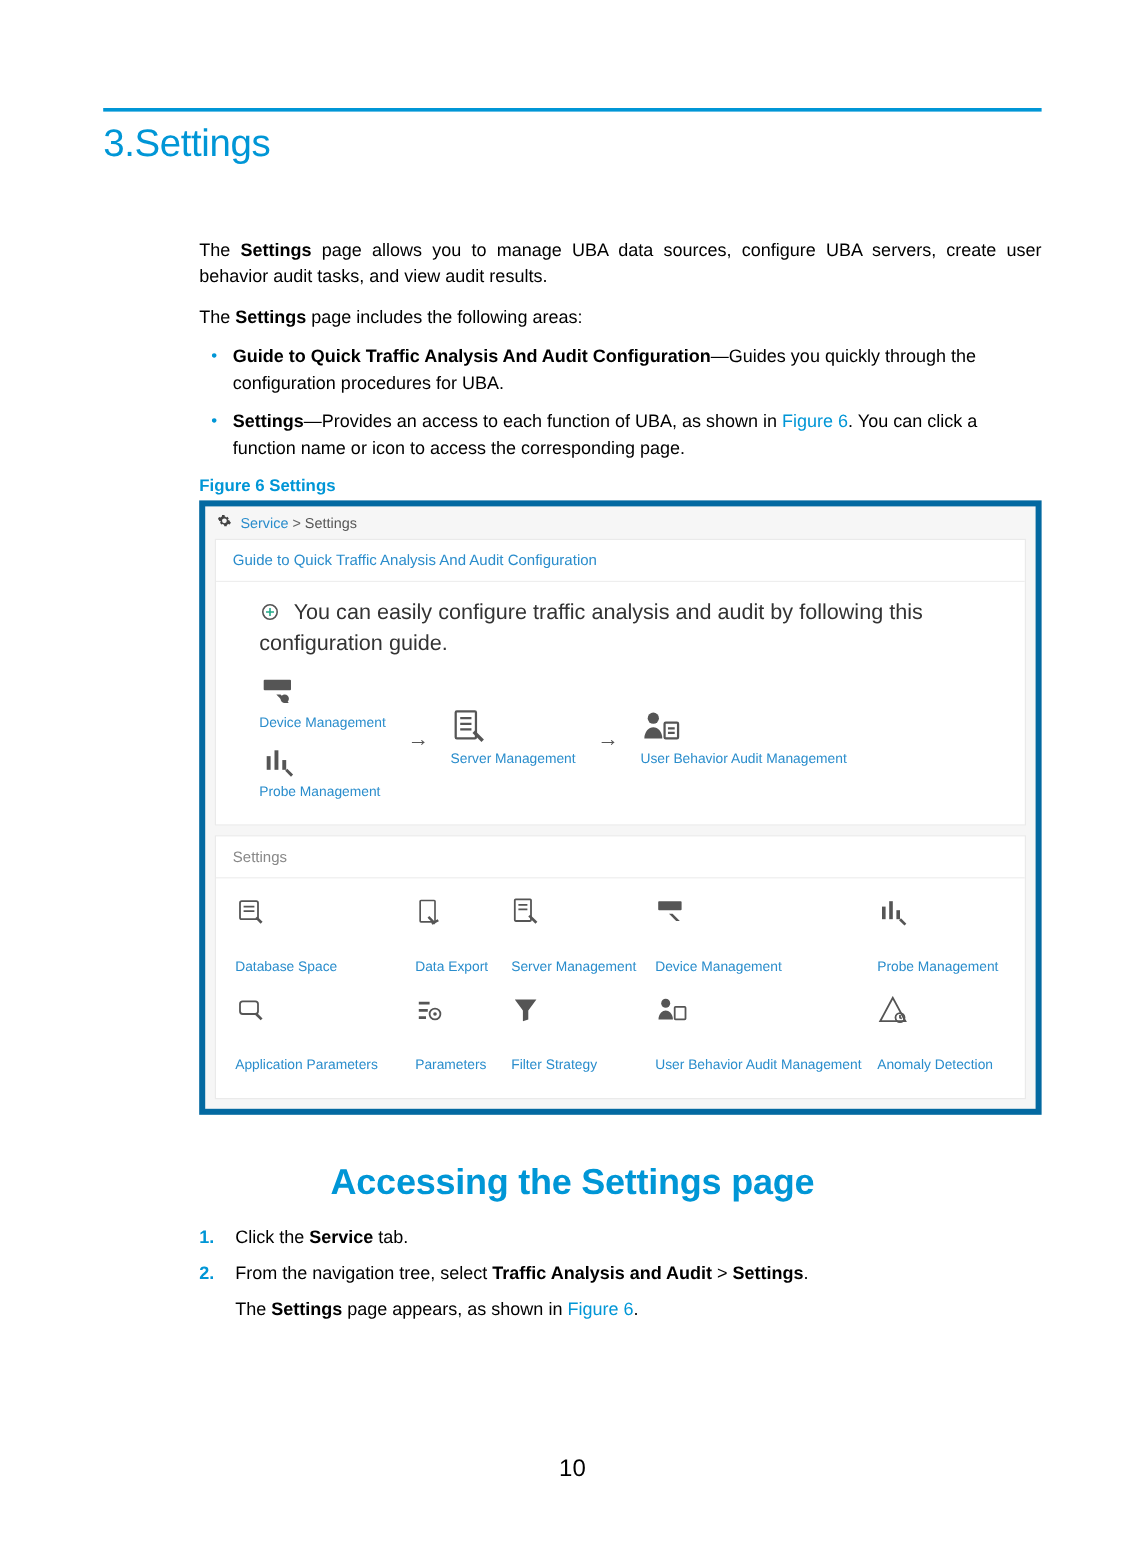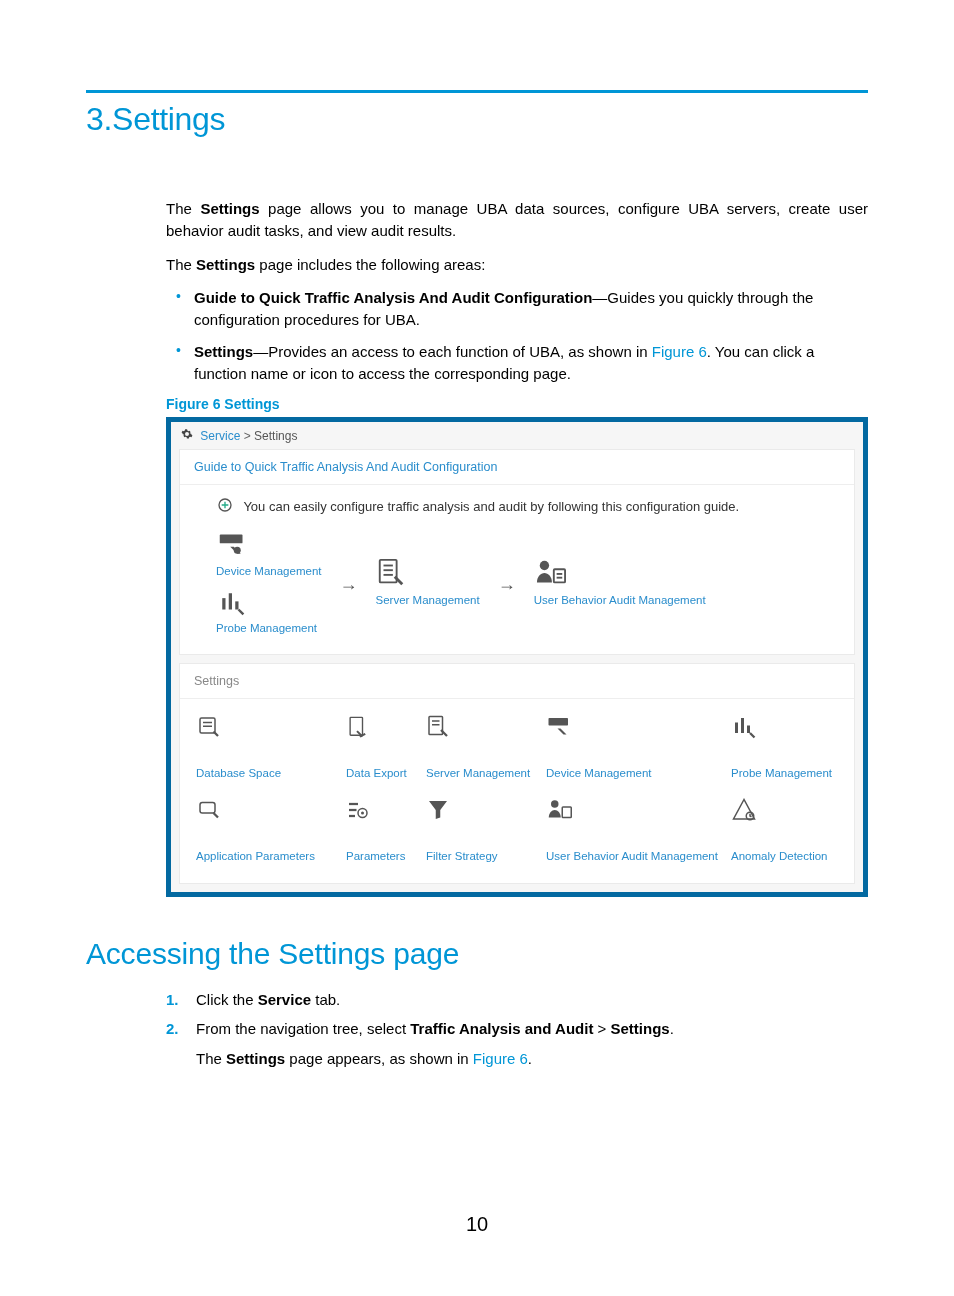--- a/index.html
+++ b/index.html
@@ -85,21 +85,21 @@
   .panel-h {
     padding: 8px 14px;
     border-bottom: 1px solid #eee;
     color: #2a8dcc;
     font-size: 12.5px;
   }
   .guide-body {
     padding: 12px 16px 18px 36px;
   }
   .guide-msg {
-    font-size: 13px;
+    font-size: 18px;
     color: #333;
     margin-bottom: 14px;
   }
   .guide-msg .cfg-ic {
     display: inline-block;
     width: 18px; height: 14px; vertical-align: -2px; margin-right: 6px;
   }
   .flow {
     display: flex;
     align-items: center;
@@ -126,24 +126,25 @@
     padding: 16px 16px 18px 16px;
   }
   .scell {
     display: flex; flex-direction: column;
     color: #2a8dcc; font-size: 11.5px; gap: 22px;
   }
   .scell span { margin-top: 4px; }
 
   h2.section {
     color: #0096d6;
-    font-weight: normal;
+    font-weight: bold;
     font-size: 30px;
     margin: 30px 0 18px 0;
     letter-spacing: -0.2px;
+    text-align: center;
   }
   ol.steps {
     list-style: none;
     padding: 0;
     margin: 0;
   }
   ol.steps li {
     position: relative;
     padding-left: 30px;
     margin-bottom: 8px;

